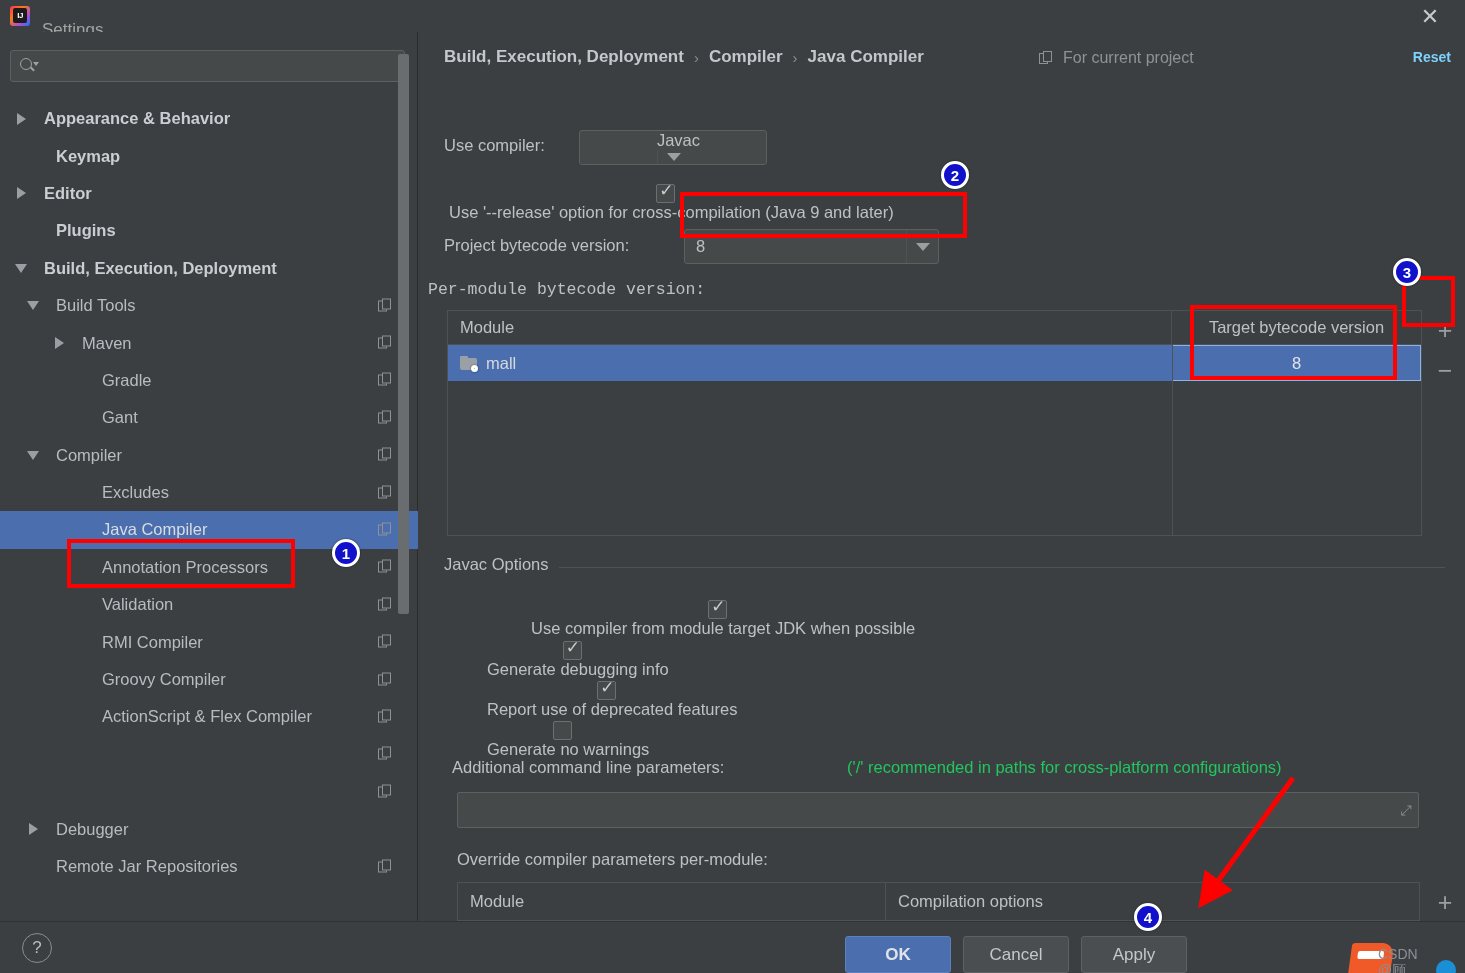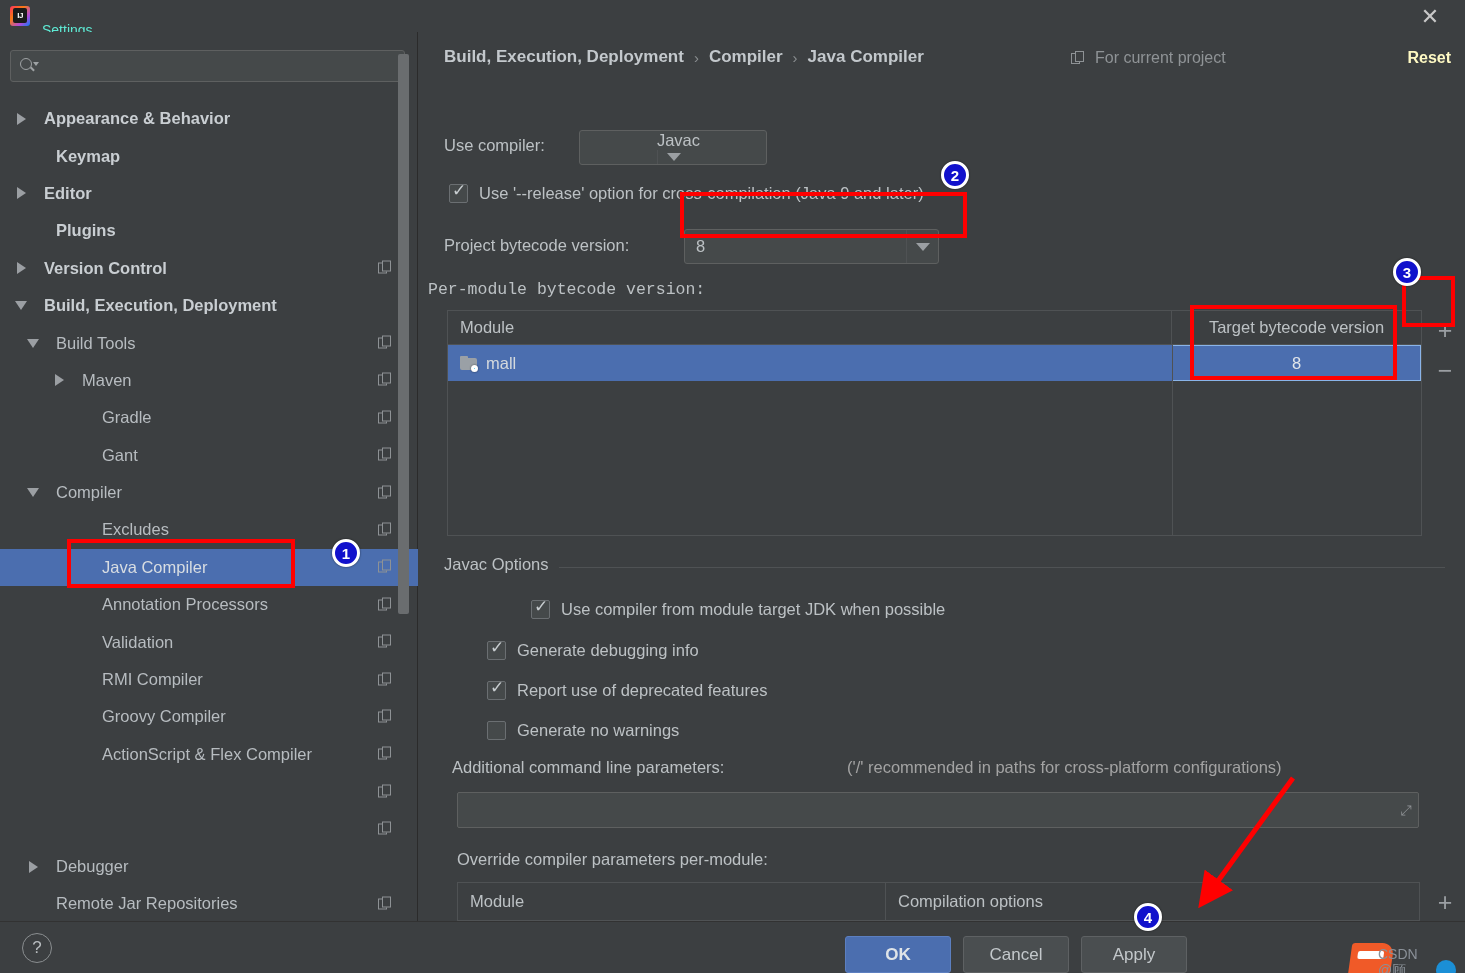--- a/index.html
+++ b/index.html
@@ -28,21 +28,21 @@
     background: linear-gradient(135deg,#fe315d 0%, #f97a12 35%, #b24ad7 70%, #087cfa 100%);
   }
   .ij-logo .inner {
     position: absolute; left: 3px; top: 2px; width: 14px; height: 15px;
     background: #1b1b1b; border-radius: 2px;
     color: #ffffff; font-size: 8px; font-weight: bold;
     display: flex; align-items: center; justify-content: center;
     letter-spacing: -0.5px;
   }
   .title-text {
-    margin-left: 12px; font-size: 14px; color: #5eead4; margin-top: 28px;
+    margin-left: 12px; font-size: 17px; color: #a3a3a3; margin-top: 28px;
   }
   .close-btn {
     position: absolute; right: 18px; top: 4px;
     width: 34px; height: 26px; display: flex; align-items: center; justify-content: center;
     color: #c8c8c8; font-size: 22px; font-weight: 300; line-height: 1;
     cursor: pointer;
   }
 
   
   .sidebar {
@@ -141,27 +141,27 @@
   .breadcrumb {
     position: absolute; left: 25px; top: 15px;
     display: flex; align-items: center; font-size: 17px;
   }
   .bc-item { color: #c3c8cc; font-weight: bold; }
   .bc-sep { color: #8a8e90; margin: 0 10px; font-size: 15px; }
   .bc-last { color: #c3c8cc; font-weight: bold; }
 
   .for-project {
     position: absolute; left: 620px; top: 17px;
-    display: flex; align-items: center; color: #8f9396; font-size: 16px; margin-left: 32px;
+    display: flex; align-items: center; color: #8f9396; font-size: 16px;
   }
   .for-project .copy-icon { position: relative; right: auto; top: auto; transform: none; margin-right: 9px; }
 
   .reset-link {
     position: absolute; right: 14px; top: 17px;
-    color: #fef9c3; font-size: 16px; font-weight: bold; cursor: pointer;
+    color: #7dd3fc; font-size: 14px; font-weight: bold; cursor: pointer;
   }
 
   .row-label { color: #bcc1c4; font-size: 16.5px; }
 
   .use-compiler-label { position: absolute; left: 25px; top: 104px; }
   .combo {
     position: absolute; background: #45494a; border: 1px solid #5e6060;
     border-radius: 3px; display: flex; align-items: center;
     cursor: pointer;
   }
@@ -170,21 +170,21 @@
     width: 32px; height: 100%; display: flex; align-items: center; justify-content: center;
     border-left: 1px solid #4f5254;
   }
   .combo .arrowbox i {
     width: 0; height: 0; border-left: 7px solid transparent;
     border-right: 7px solid transparent; border-top: 8px solid #9b9fa3;
   }
   #use-compiler-combo { left: 160px; top: 98px; width: 188px; height: 35px; flex-direction: column; }
   #bytecode-combo { left: 265px; top: 197px; width: 255px; height: 35px; }
 
-  .chk-row { position: absolute; display: flex; align-items: center; cursor: pointer; }
+  .chk-row { position: absolute; display: flex; align-items: center; cursor: pointer; flex-direction: column; }
   .chk {
     width: 19px; height: 19px; border: 1.5px solid #6b6f72;
     background: #45494a; border-radius: 2px; margin-right: 11px;
     position: relative; flex: 0 0 19px;
   }
   .chk.checked::after {
     content: "✓"; position: absolute; left: 2px; top: -4px;
     color: #c8cdd0; font-size: 17px; line-height: 19px;
   }
   .chk-label { color: #bcc1c4; font-size: 16.5px; }
@@ -256,21 +256,21 @@
   }
   .group-line {
     position: absolute; left: 25px; right: 20px; top: 535px; height: 1px; background: #4f5254;
   }
   #opt1 { left: 68px; top: 568px; padding-left: 44px; }
   #opt2 { left: 68px; top: 609px; }
   #opt3 { left: 68px; top: 649px; }
   #opt4 { left: 68px; top: 689px; }
 
   .addl-label { position: absolute; left: 33px; top: 726px; }
-  .addl-hint  { position: absolute; left: 428px; top: 726px; color: #a3a3a3; font-size: 16.5px; }
+  .addl-hint  { position: absolute; left: 428px; top: 726px; color: #22c55e; font-size: 16.5px; }
   .addl-input {
     position: absolute; left: 38px; top: 760px; width: 962px; height: 36px;
     background: #45494a; border: 1px solid #5e6060; border-radius: 2px;
     display: flex; align-items: center;
   }
   .addl-input input {
     flex: 1; background: transparent; border: none; outline: none;
     color: #bcc1c4; font-size: 16px; padding-left: 10px;
     font-family: "Liberation Sans", sans-serif;
   }
@@ -377,31 +377,20 @@
           <div style="width: 10px; flex: 0 0 10px;"></div>
           <div class="tw">
             <i class="arrow-right"></i>
           </div>
           <div class="tree-label">Editor</div>
         </div>
         <div class="tree-row bold">
           <div style="width: 22px; flex: 0 0 22px;"></div>
           <div class="tw"></div>
           <div class="tree-label">Plugins</div>
-        </div>
-        <div class="tree-row bold">
-          <div style="width: 10px; flex: 0 0 10px;"></div>
-          <div class="tw">
-            <i class="arrow-right"></i>
-          </div>
-          <div class="tree-label">Version Control</div>
-          <span class="copy-icon">
-            <i class="b1"></i>
-            <i class="b2"></i>
-          </span>
         </div>
         <div class="tree-row bold">
           <div style="width: 10px; flex: 0 0 10px;"></div>
           <div class="tw">
             <i class="arrow-down"></i>
           </div>
           <div class="tree-label">Build, Execution, Deployment</div>
         </div>
         <div class="tree-row">
           <div style="width: 22px; flex: 0 0 22px;"></div>

